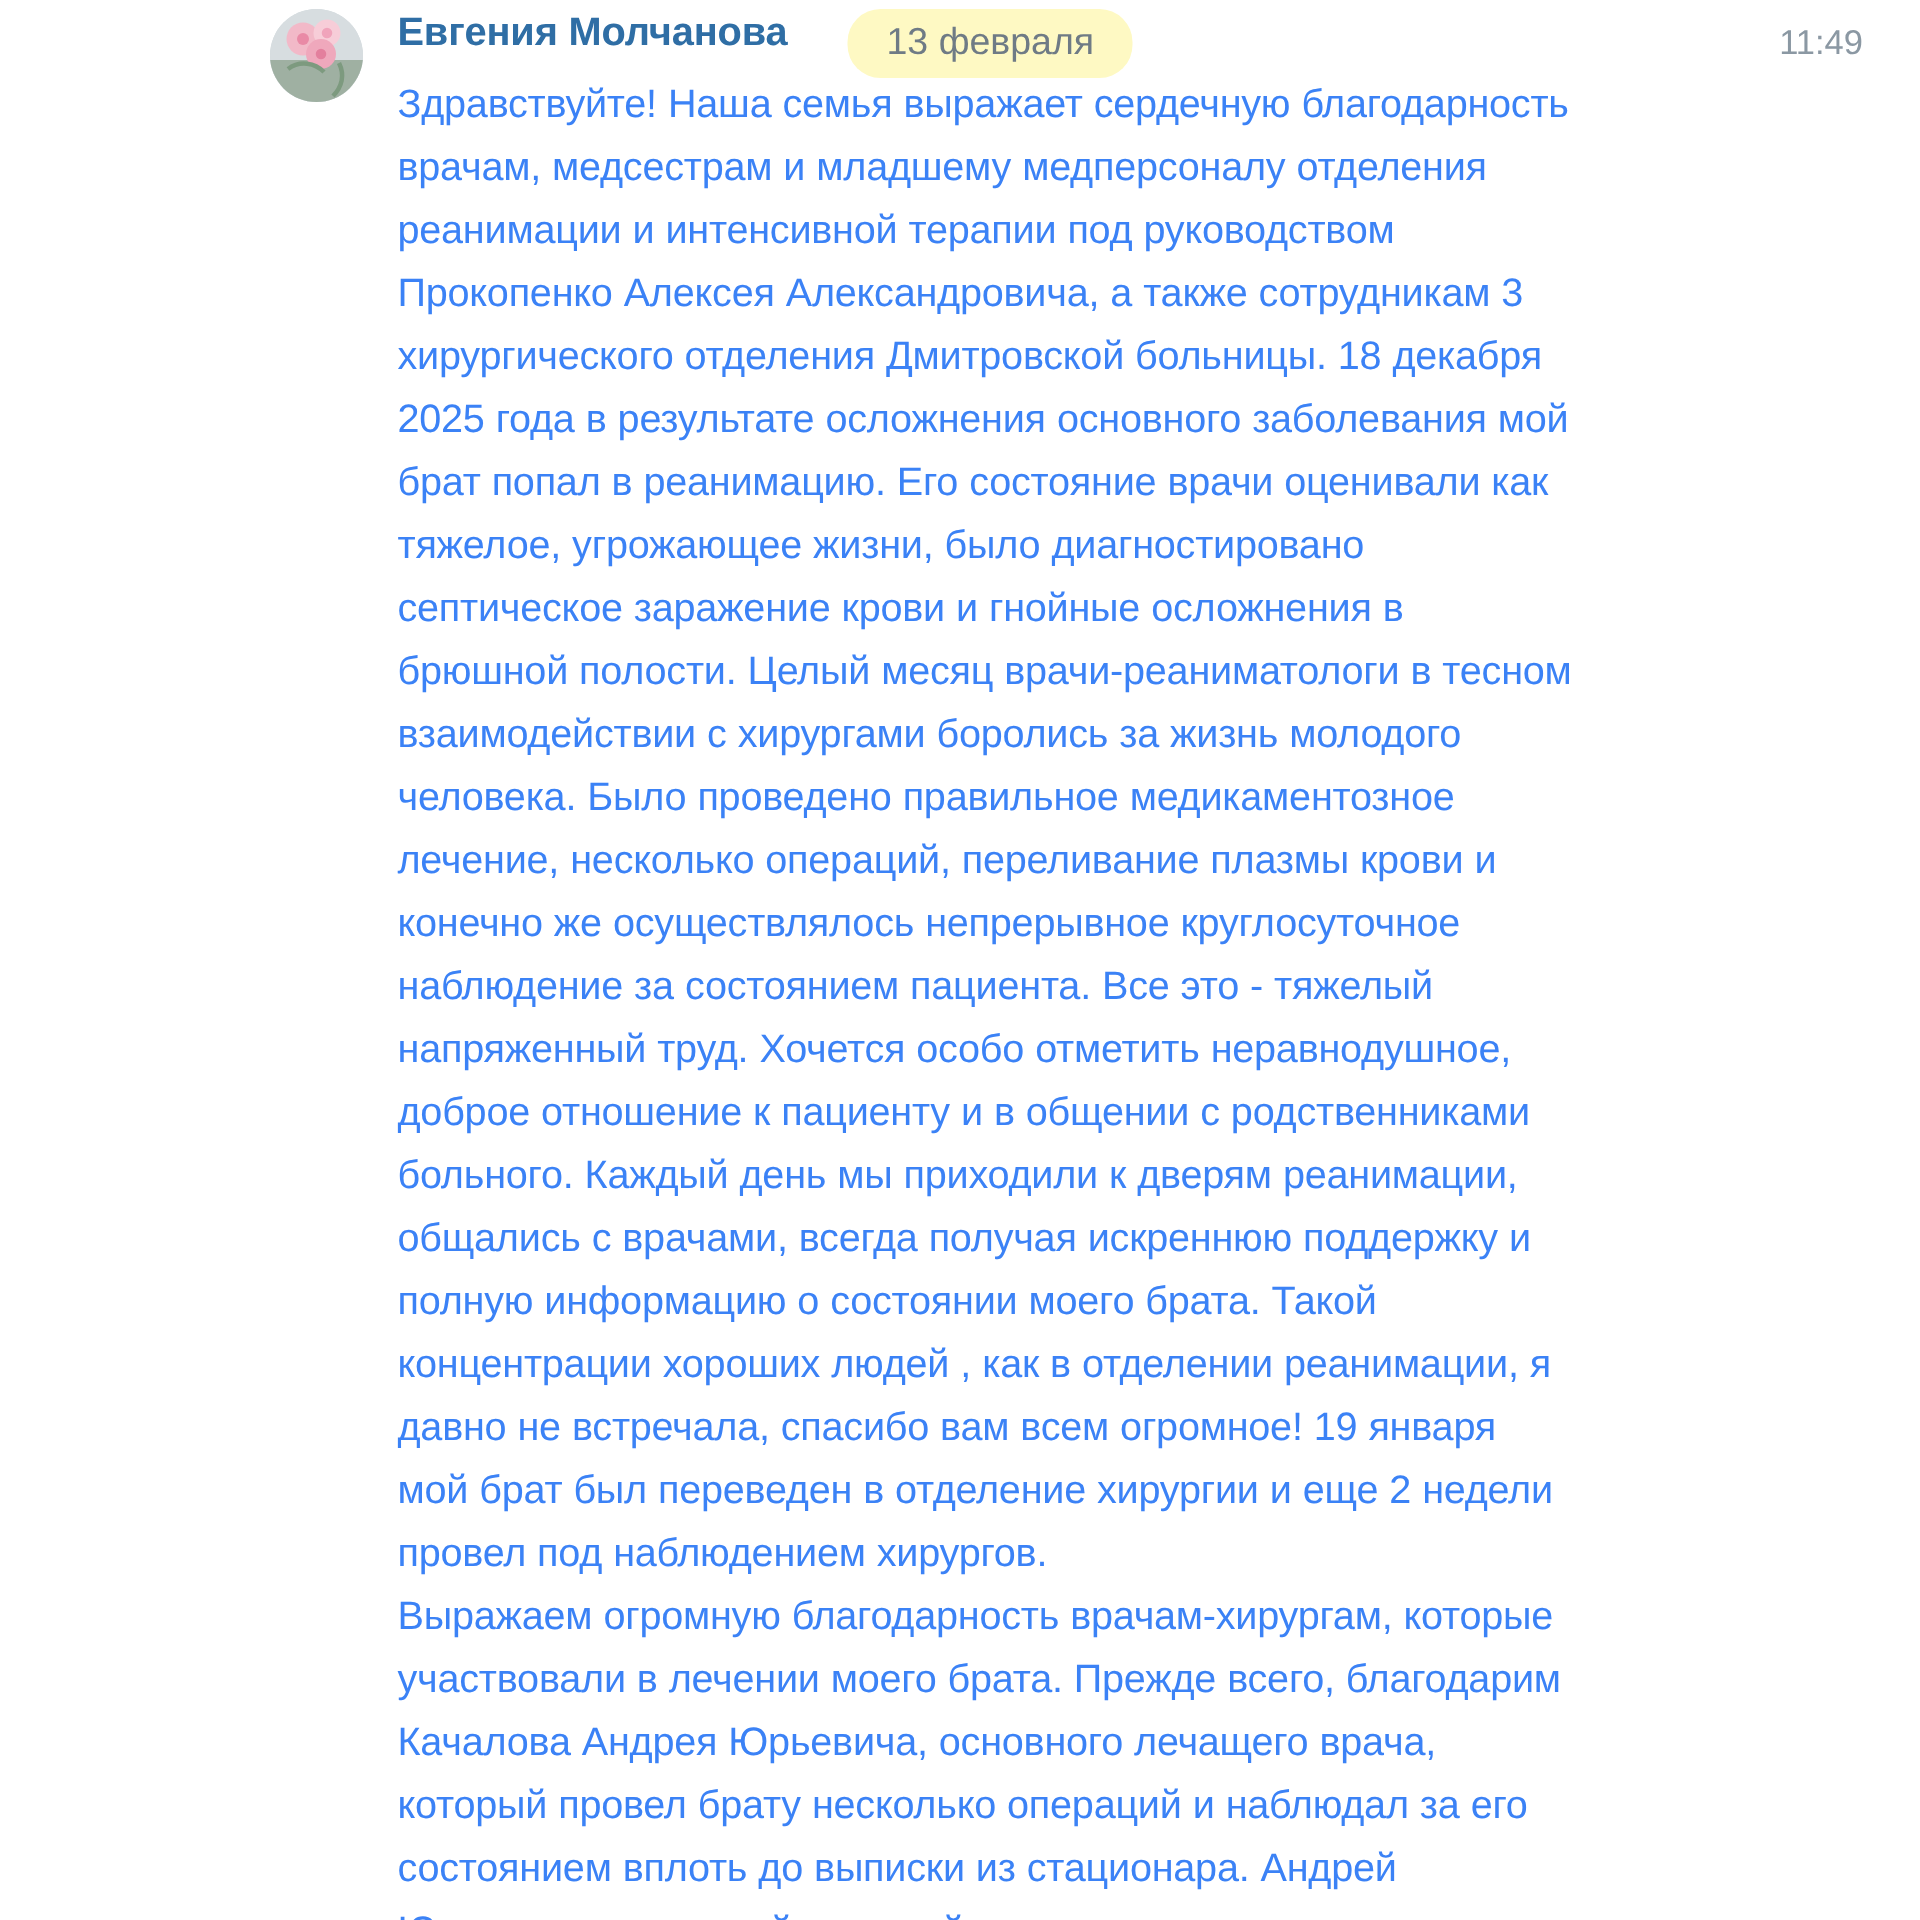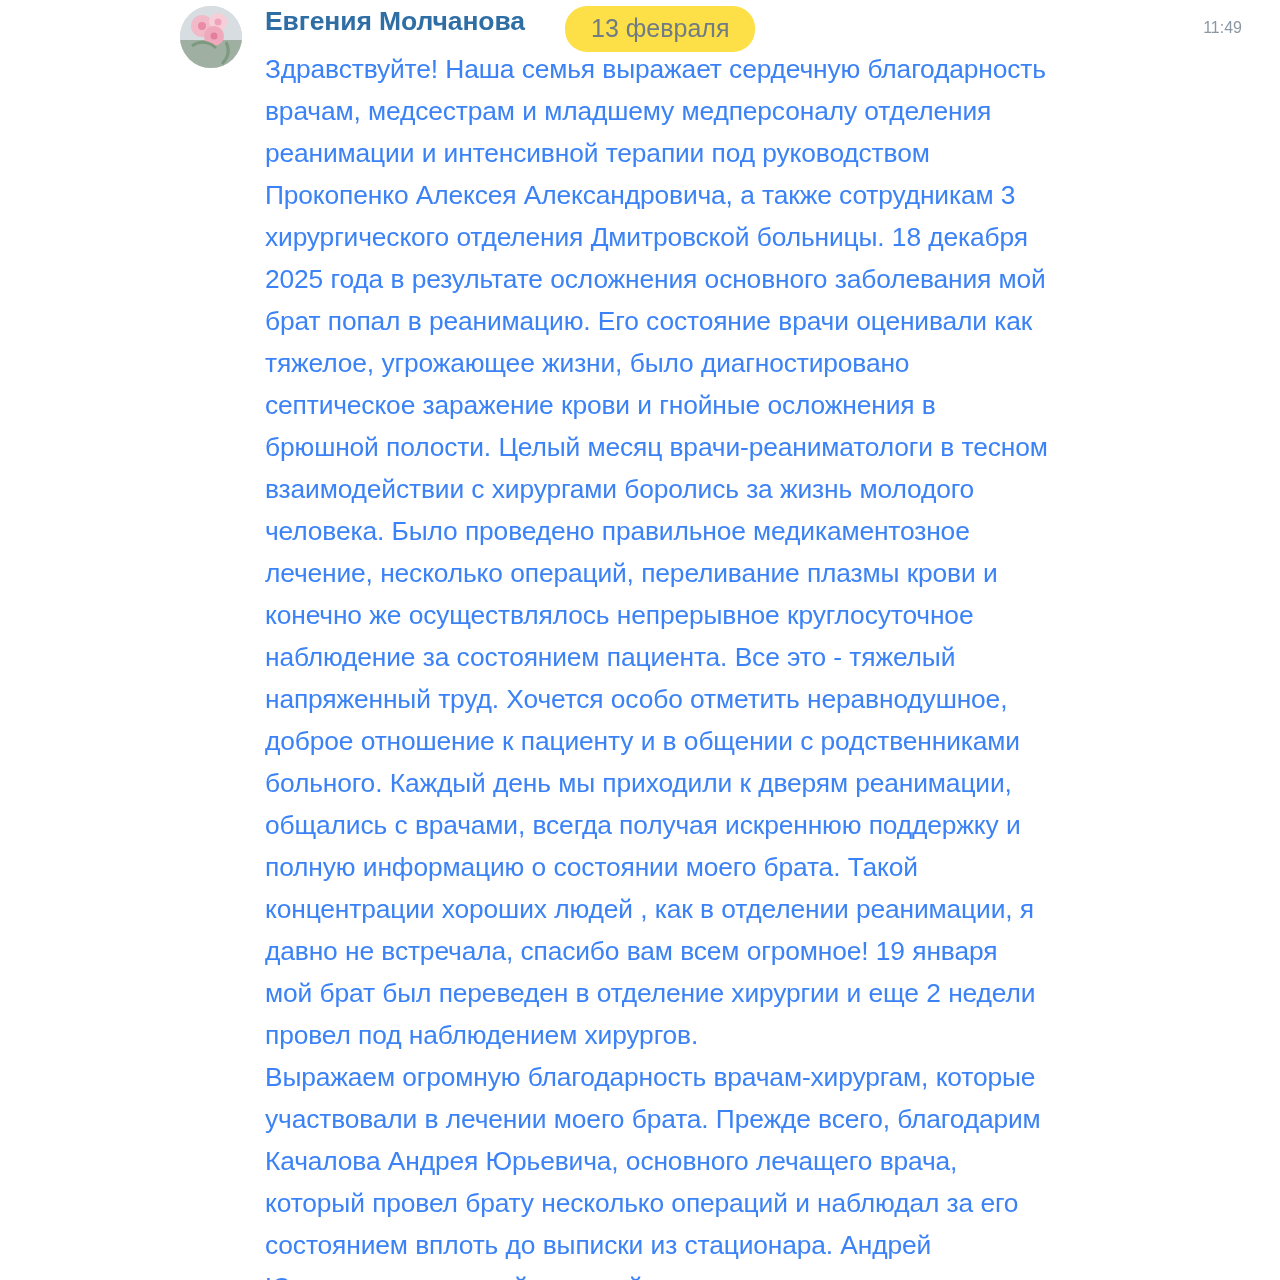--- a/index.html
+++ b/index.html
@@ -48,34 +48,34 @@
     color: #2f6ea5;
     line-height: 42px;
     white-space: nowrap;
     letter-spacing: -0.1px;
   }
 
   .date-pill {
     position: absolute;
     left: 565px;
     top: 6px;
-    background: #fde047;
+    background: #fef9c3;
     border-radius: 22px;
     padding: 8px 26px 10px 26px;
     font-size: 25px;
     color: #6f7b85;
     line-height: 28px;
     white-space: nowrap;
   }
 
   .time {
     position: absolute;
     right: 38px;
     top: 14px;
-    font-size: 16px;
+    font-size: 23px;
     color: #8b98a3;
     line-height: 28px;
     margin-left: 31px;
   }
 
   .body {
     padding-left: 265px;
     padding-right: 232px;
     margin-top: -4px;
   }

